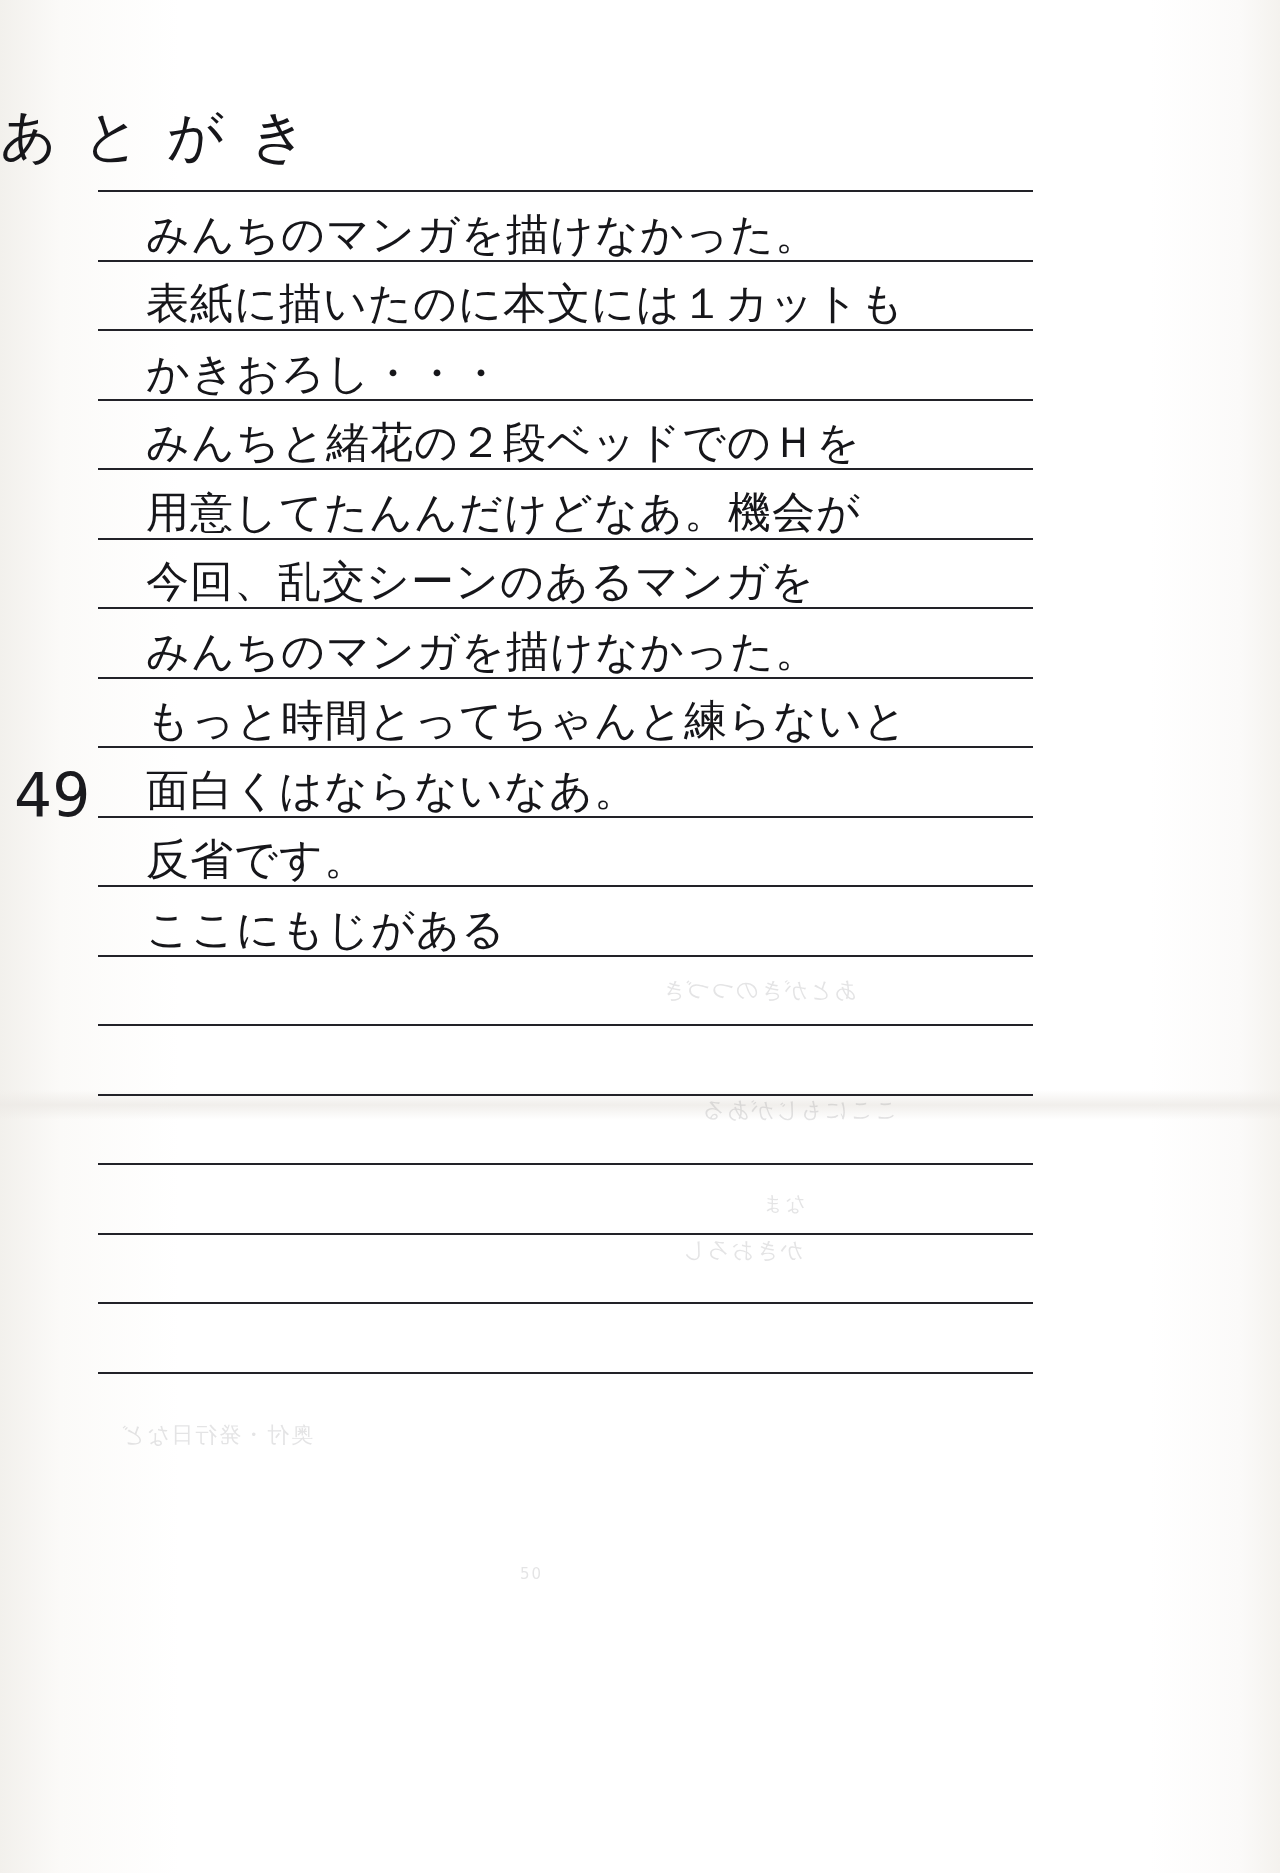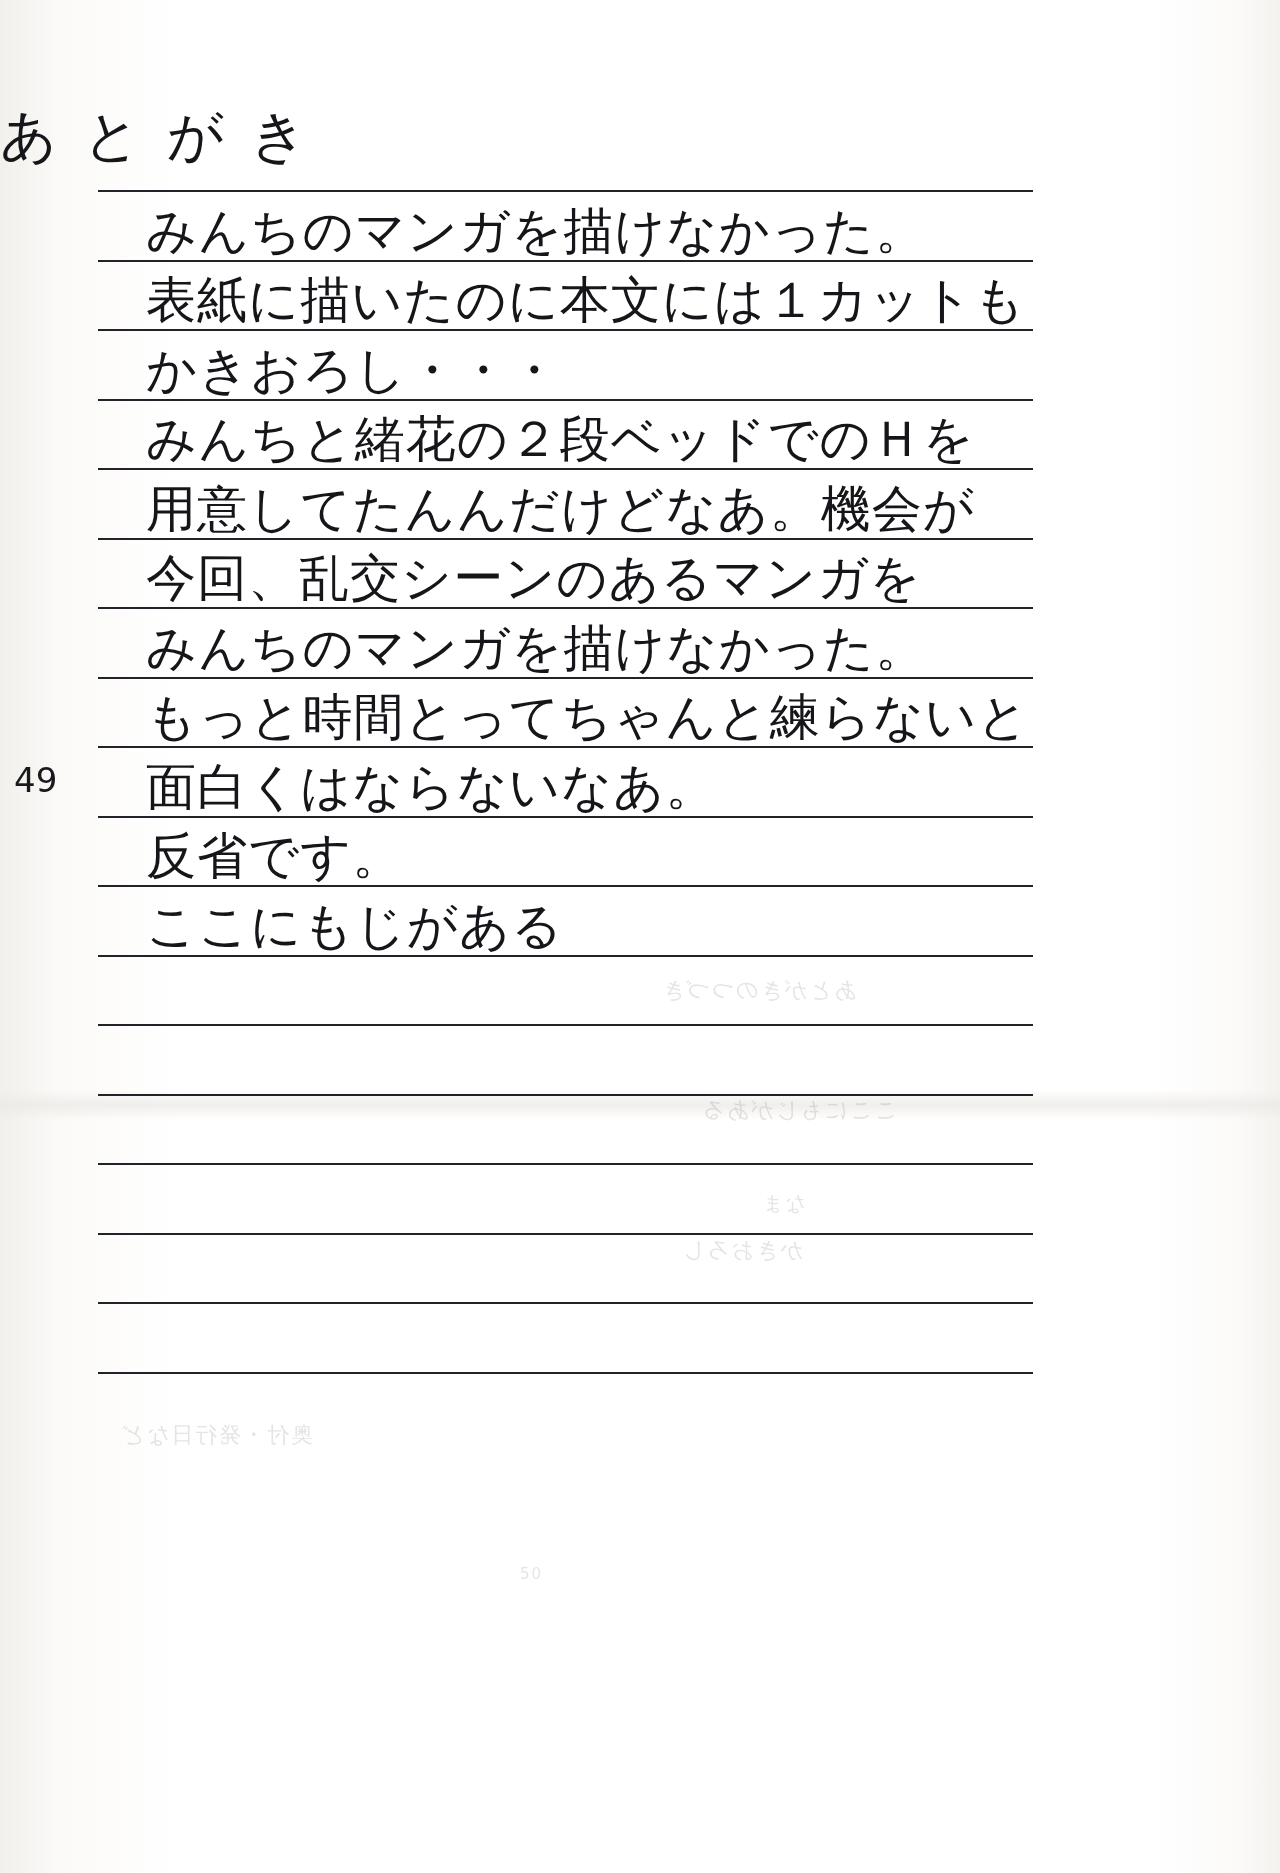--- a/index.html
+++ b/index.html
@@ -77,33 +77,33 @@
     border-top: 2px solid #222228;
   }
   .rule-row:last-child {
     border-bottom: 2px solid #222228;
   }
 
   .rule-row .line-text {
     position: absolute;
     left: 48px;
     bottom: 4px;
-    font-size: 50px;
+    font-size: 43px;
     line-height: 1;
     color: #16161a;
     letter-spacing: 1px;
     white-space: nowrap;
     font-family: "DejaVu Sans", sans-serif;
   }
 
   .page-number {
     position: absolute;
     left: 14px;
     top: 760px;
-    font-size: 34px;
+    font-size: 60px;
     color: #1a1a1e;
     font-family: "DejaVu Sans", sans-serif;
   }
 
   .bottom-bleed-1 { left: 660px; top: 975px; font-size: 22px; }
   .bottom-bleed-2 { left: 700px; top: 1095px; font-size: 22px; }
   .bottom-bleed-3 { left: 760px; top: 1190px; font-size: 20px; }
   .bottom-bleed-4 { left: 680px; top: 1235px; font-size: 22px; }
   .bottom-bleed-5 { left: 120px; top: 1420px; font-size: 22px; }
   .bottom-bleed-6 { left: 520px; top: 1565px; font-size: 15px; transform: none; }

